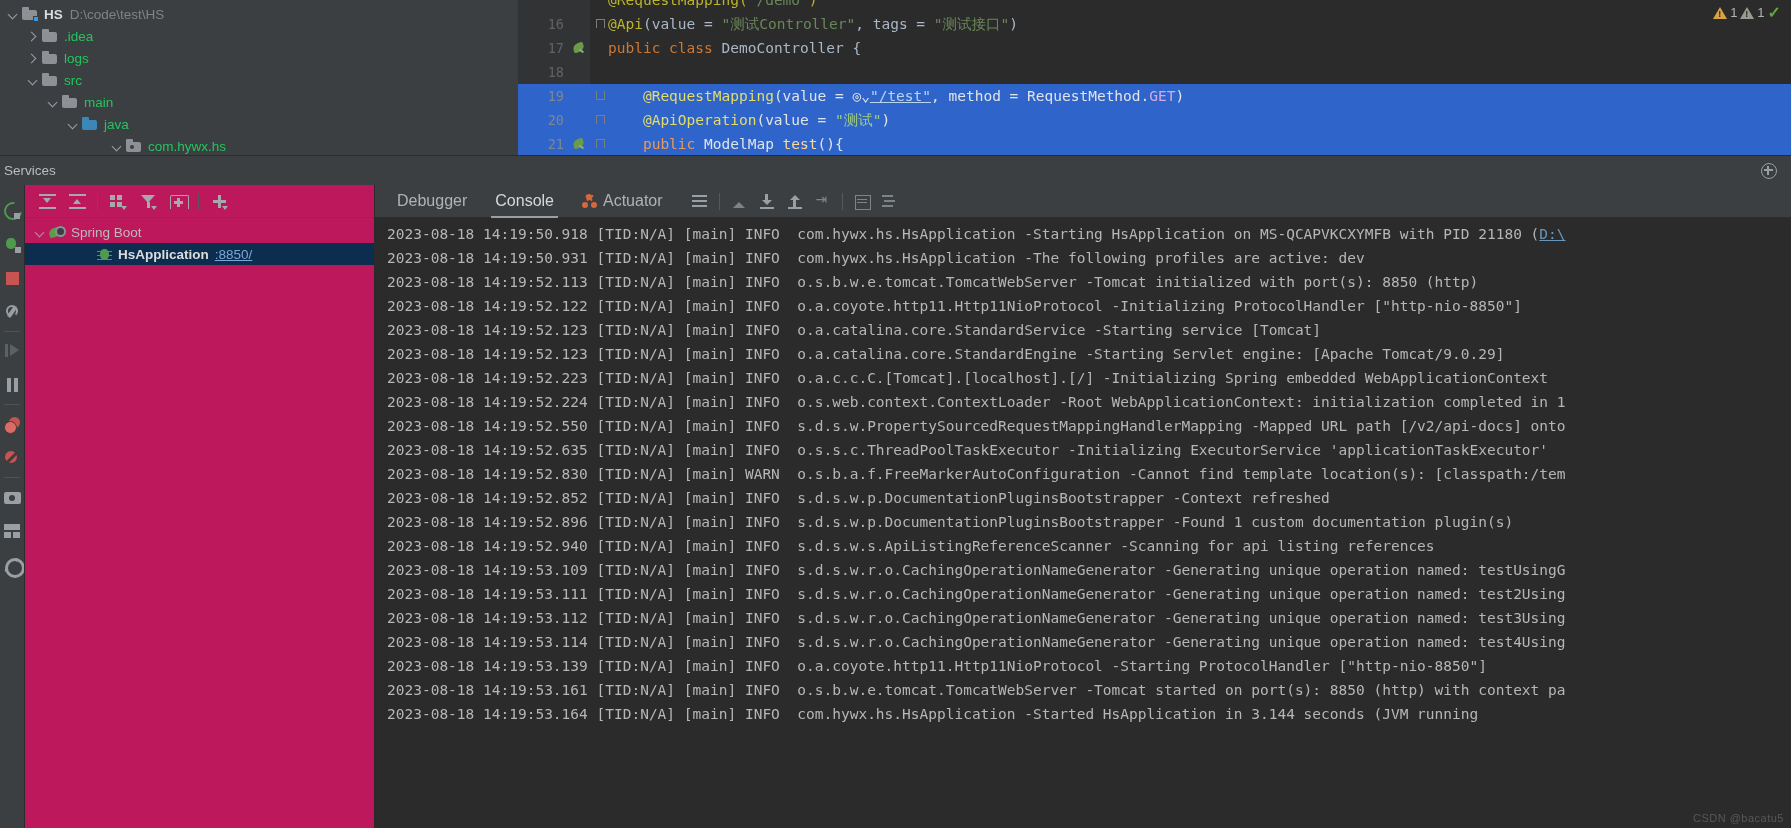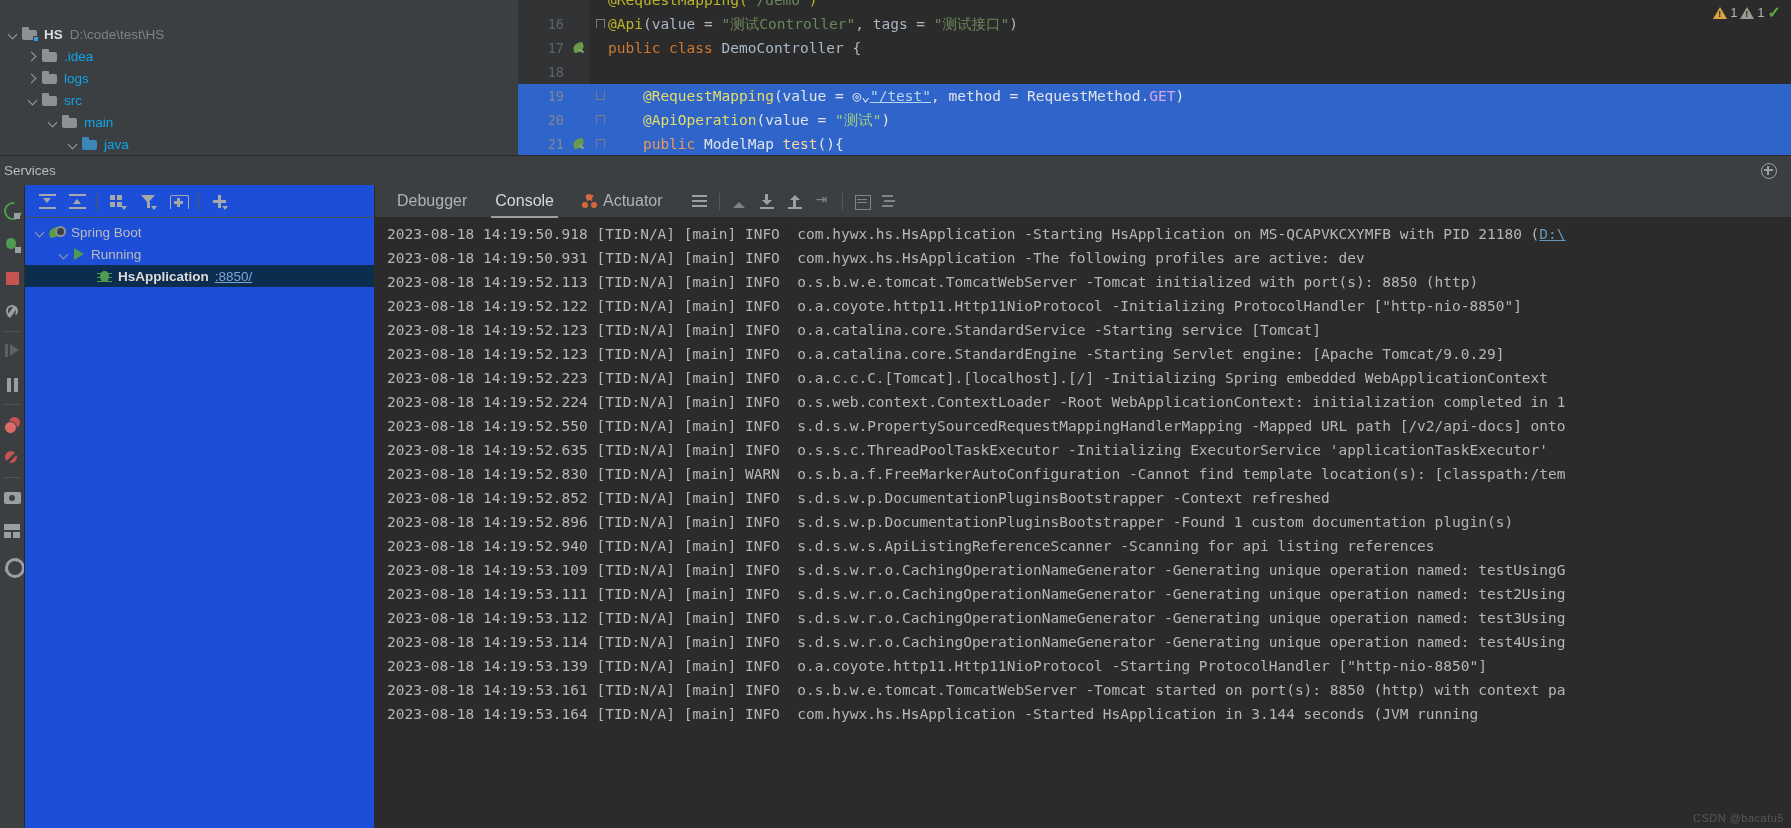--- a/index.html
+++ b/index.html
@@ -9,21 +9,21 @@
     font-family: "Liberation Sans", sans-serif;
     overflow: hidden;
   }
   #app { position: relative; width: 1791px; height: 828px; }
 
   
   .top-area { position: absolute; left: 0; top: 0; width: 1791px; height: 155px; display: flex; }
 
   .project-tree {
     width: 518px; height: 155px; background: #3c3f41;
-    padding-top: 3px; position: relative; margin-top: 20px;
+    padding-top: 3px; position: relative;
   }
   .tree-row {
     height: 22px; display: flex; align-items: center;
     color: #bbbbbb; font-size: 13.5px; white-space: nowrap;
   }
   .chev {
     width: 13px; height: 13px; flex: 0 0 13px; position: relative;
     margin-right: 3px;
   }
   .chev::after {
@@ -50,21 +50,21 @@
   .folder.proj { }
   .folder.proj .badge {
     position: absolute; right: -1px; bottom: -1px; width: 6px; height: 6px;
     background: #3b9ad9; border: 1px solid #3c3f41;
   }
   .folder.pkg::before { background: #8d9196; }
   .folder.pkg .dot {
     position: absolute; left: 4px; top: 6px; width: 4px; height: 4px; background: #3c3f41; border-radius: 50%;
   }
 
-  .tree-label { color: #0ea5e9; }
+  .tree-label { color: #22c55e; }
   .tree-label.bold { font-weight: bold; color: #dcdcdc; }
   .tree-path { color: #7e8386; margin-left: 7px; }
 
   
   .editor {
     flex: 1; height: 155px; background: #2b2b2b; position: relative; overflow: hidden;
   }
   .gutter {
     position: absolute; left: 0; top: 0; width: 72px; height: 155px; background: #313335;
   }
@@ -251,21 +251,21 @@
     content: ""; position: absolute; left: 5.5px; top: -1px; width: 3px; height: 18px;
     background: #9a9fa3;
     box-shadow: 0 0 0 0 transparent;
     transform: rotate(45deg);
     clip-path: polygon(0 0, 100% 0, 100% 18%, 0 18%, 0 82%, 100% 82%, 100% 100%, 0 100%);
   }
 
   
   .services-panel {
     position: absolute; left: 24px; top: 185px; width: 350px; height: 643px;
-    background: #1d4ed8; border-left: 1px solid #2b2b2b;
+    background: #be185d; border-left: 1px solid #2b2b2b;
   }
   .svc-toolbar {
     height: 33px; display: flex; align-items: center; gap: 2px; padding-left: 8px;
     border-bottom: 1px solid #4a4d4f;
   }
   .tb-btn { width: 28px; height: 26px; position: relative; display: flex; align-items: center; justify-content: center; }
   .tb-sep { width: 1px; height: 17px; background: #56595b; margin: 0 4px; }
 
   .ic-expandall { position: relative; width: 17px; height: 15px; }
   .ic-expandall::before {
@@ -607,25 +607,20 @@
         </div>
     </div>
     <div class="svc-tree" id="svcTree">
         <div class="svc-row" style="padding-left: 8px;">
           <span class="chev "></span>
           <span class="spring-icon">
             <span class="leaf"></span>
             <span class="gear"></span>
           </span>
           <span class="">Spring Boot</span>
-        </div>
-        <div class="svc-row" style="padding-left: 32px;">
-          <span class="chev "></span>
-          <span class="play-icon"></span>
-          <span class="">Running</span>
         </div>
         <div class="svc-row selected" style="padding-left: 56px;">
           <span class="chev none"></span>
           <span class="bug-icon"></span>
           <span class="svc-bold">HsApplication</span>
           <span class="svc-link">:8850/</span>
         </div>
       </div>
   </div>
 

